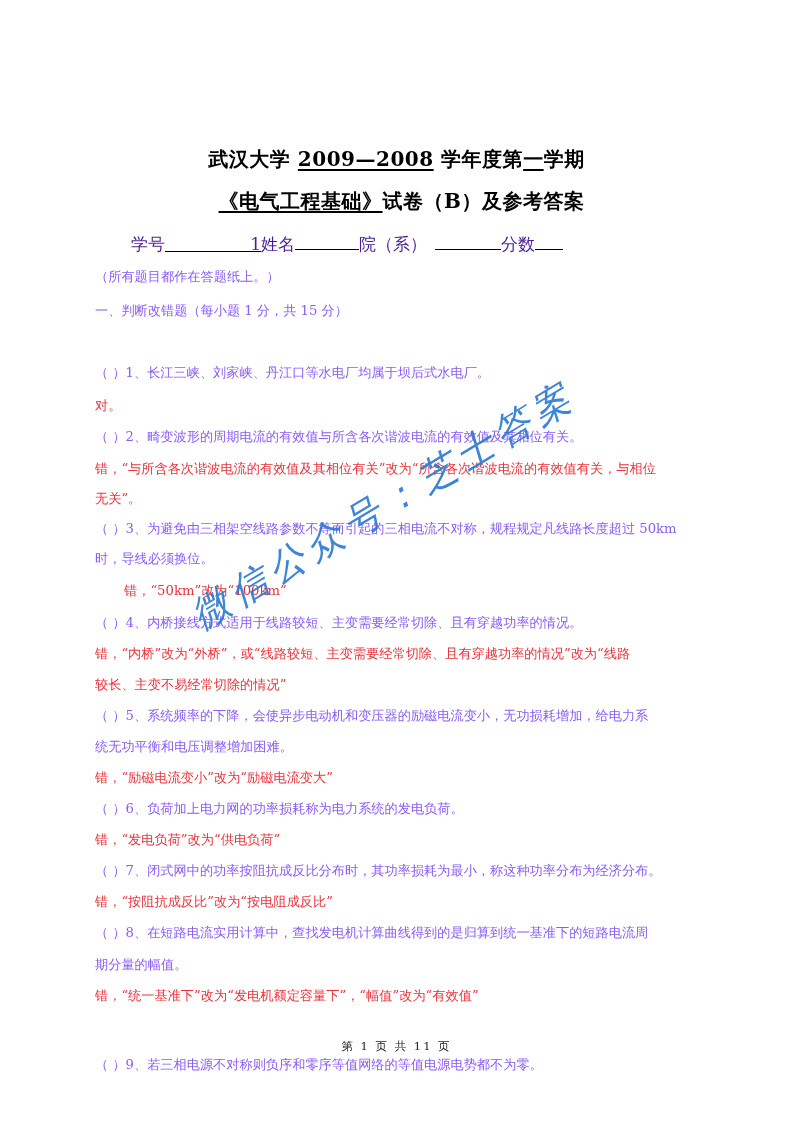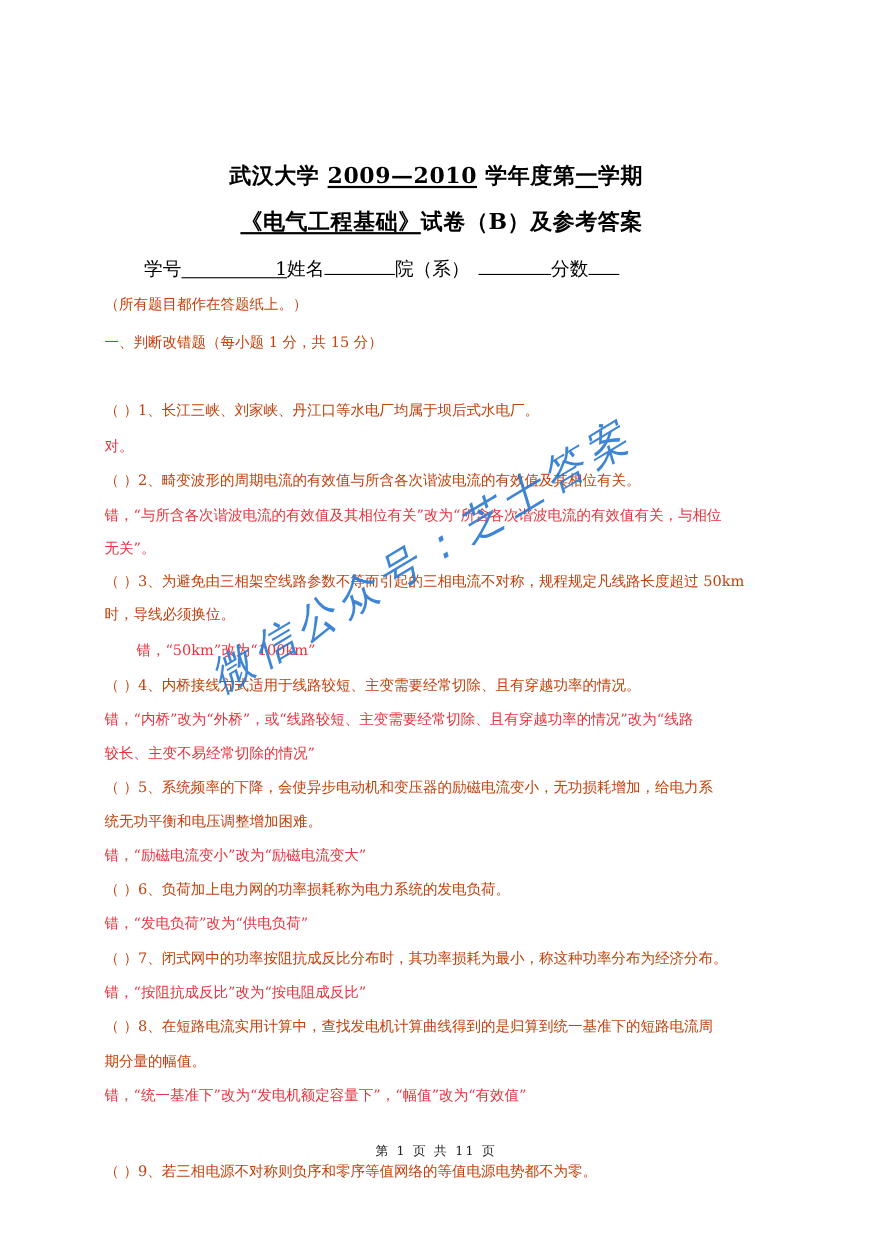--- a/index.html
+++ b/index.html
@@ -11,47 +11,47 @@
   .page { position: absolute; left: 0; top: 0; width: 793px; height: 1122px; }
   .title {
     position: absolute; left: 0; width: 793px; text-align: center;
     font-family: "DejaVu Serif", serif; font-weight: bold; font-size: 20px;
     letter-spacing: 0.5px; color: #000;
   }
   .title .ul { text-decoration: underline; text-underline-offset: 3px; }
   .title1 { top: 146px; }
   .title2 { top: 188px; }
   .infoline {
-    position: absolute; top: 232px; left: 131px; font-size: 17px; color: #000000;
+    position: absolute; top: 232px; left: 131px; font-size: 17px; color: #4c1d95;
     white-space: nowrap;
   }
   .blank { display: inline-block; border-bottom: 1px solid #000; height: 17px; vertical-align: baseline; text-align: right; }
   .line {
-    position: absolute; left: 95px; font-size: 13.2px; white-space: nowrap; color: #c2410c;
+    position: absolute; left: 95px; font-size: 13.2px; white-space: nowrap; color: #8b5cf6;
   }
   .red { color: #e8323c; }
   .footer {
     position: absolute; top: 1039px; left: 0; width: 793px; text-align: center;
     font-size: 11.5px; color: #222; letter-spacing: 2px;
   }
   .watermark {
     position: absolute; left: 208px; top: 590px;
     transform: rotate(-31deg); transform-origin: left bottom;
     font-family: "DejaVu Sans", sans-serif; font-size: 38px; color: #2a78d2;
     white-space: nowrap; letter-spacing: 6px; opacity: 0.9; pointer-events: none;
     font-style: italic;
   }
 </style>
 </head>
 <body>
 
 <div class="page">
 
   <div class="title title1">
-    <span>武汉大学 </span><span class="ul">2009—2010</span><span> 学年度第</span><span class="ul">一</span><span>学期</span>
+    <span>武汉大学 </span><span class="ul">2009—2008</span><span> 学年度第</span><span class="ul">一</span><span>学期</span>
   </div>
 
   <div class="title title2">
     <span class="ul" style="padding-left:10px;">《电气工程基础》</span><span>试卷（B）及参考答案</span>
   </div>
 
   <div class="infoline">
     <span>学号</span><span class="blank" style="width:96px;">1</span><span>姓名</span><span class="blank" style="width:64px;"></span><span>院（系）</span><span style="display:inline-block;width:8px;"></span><span class="blank" style="width:66px;"></span><span>分数</span><span class="blank" style="width:28px;"></span>
   </div>
 

